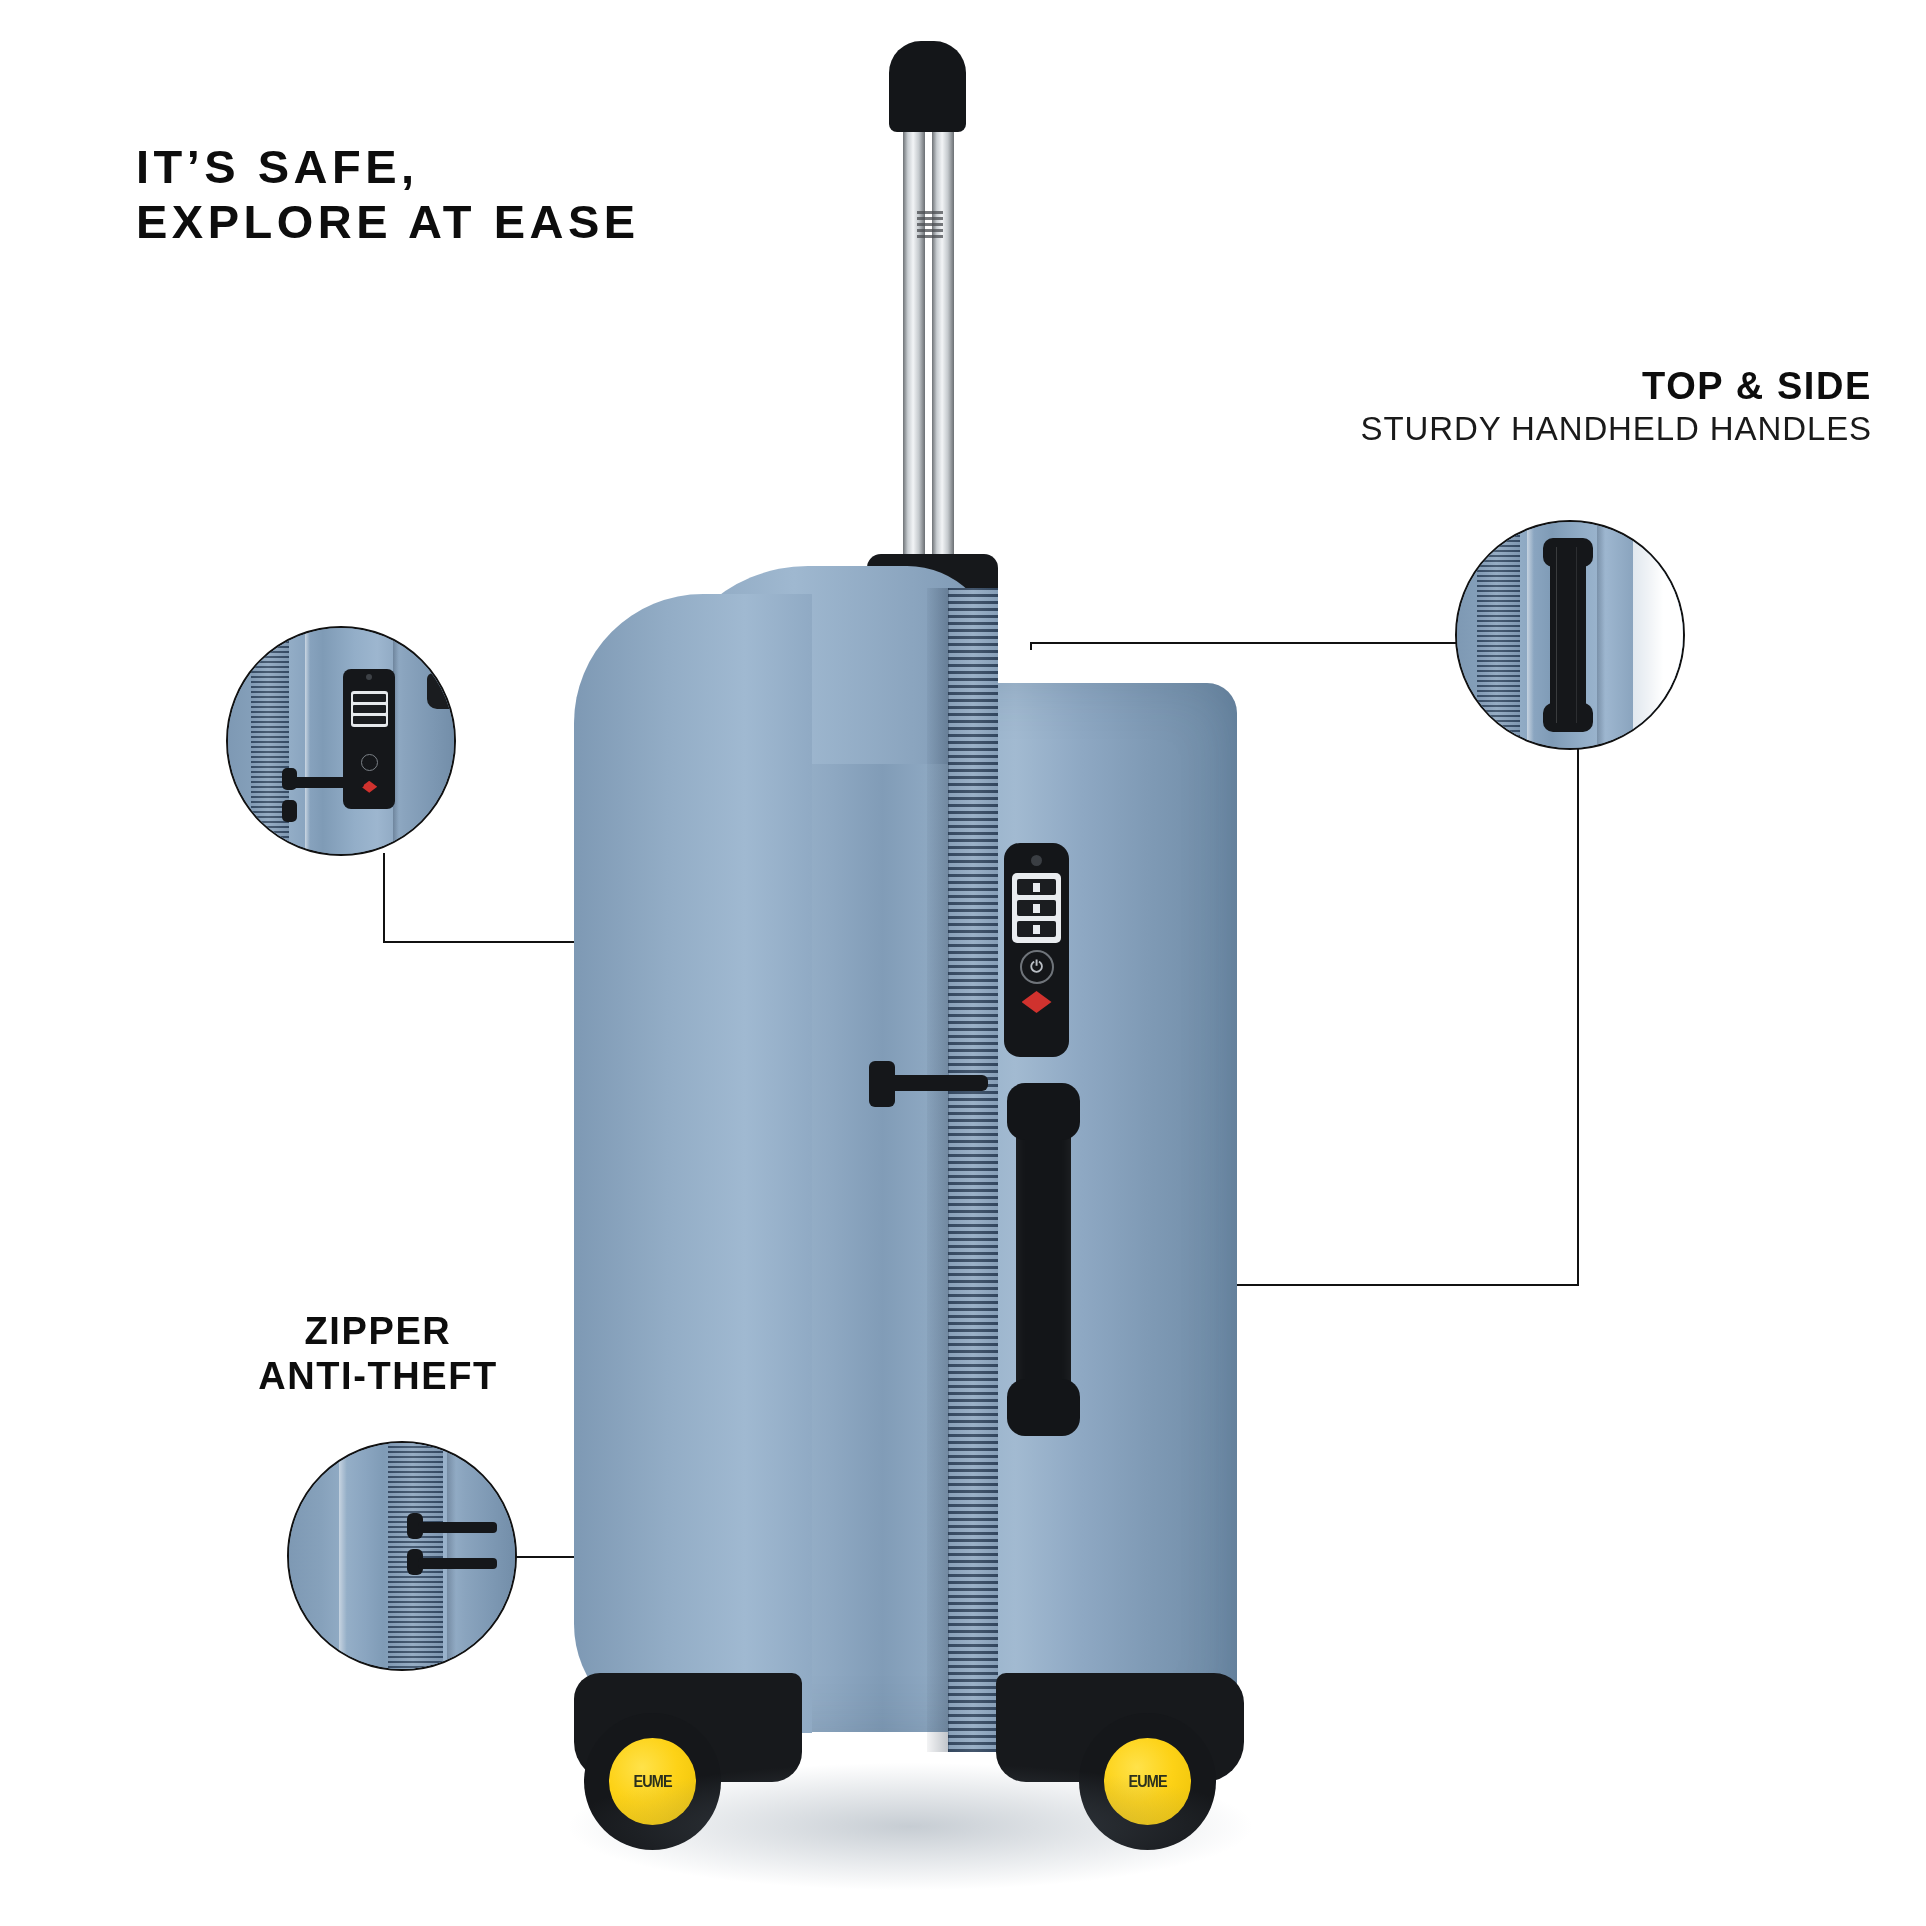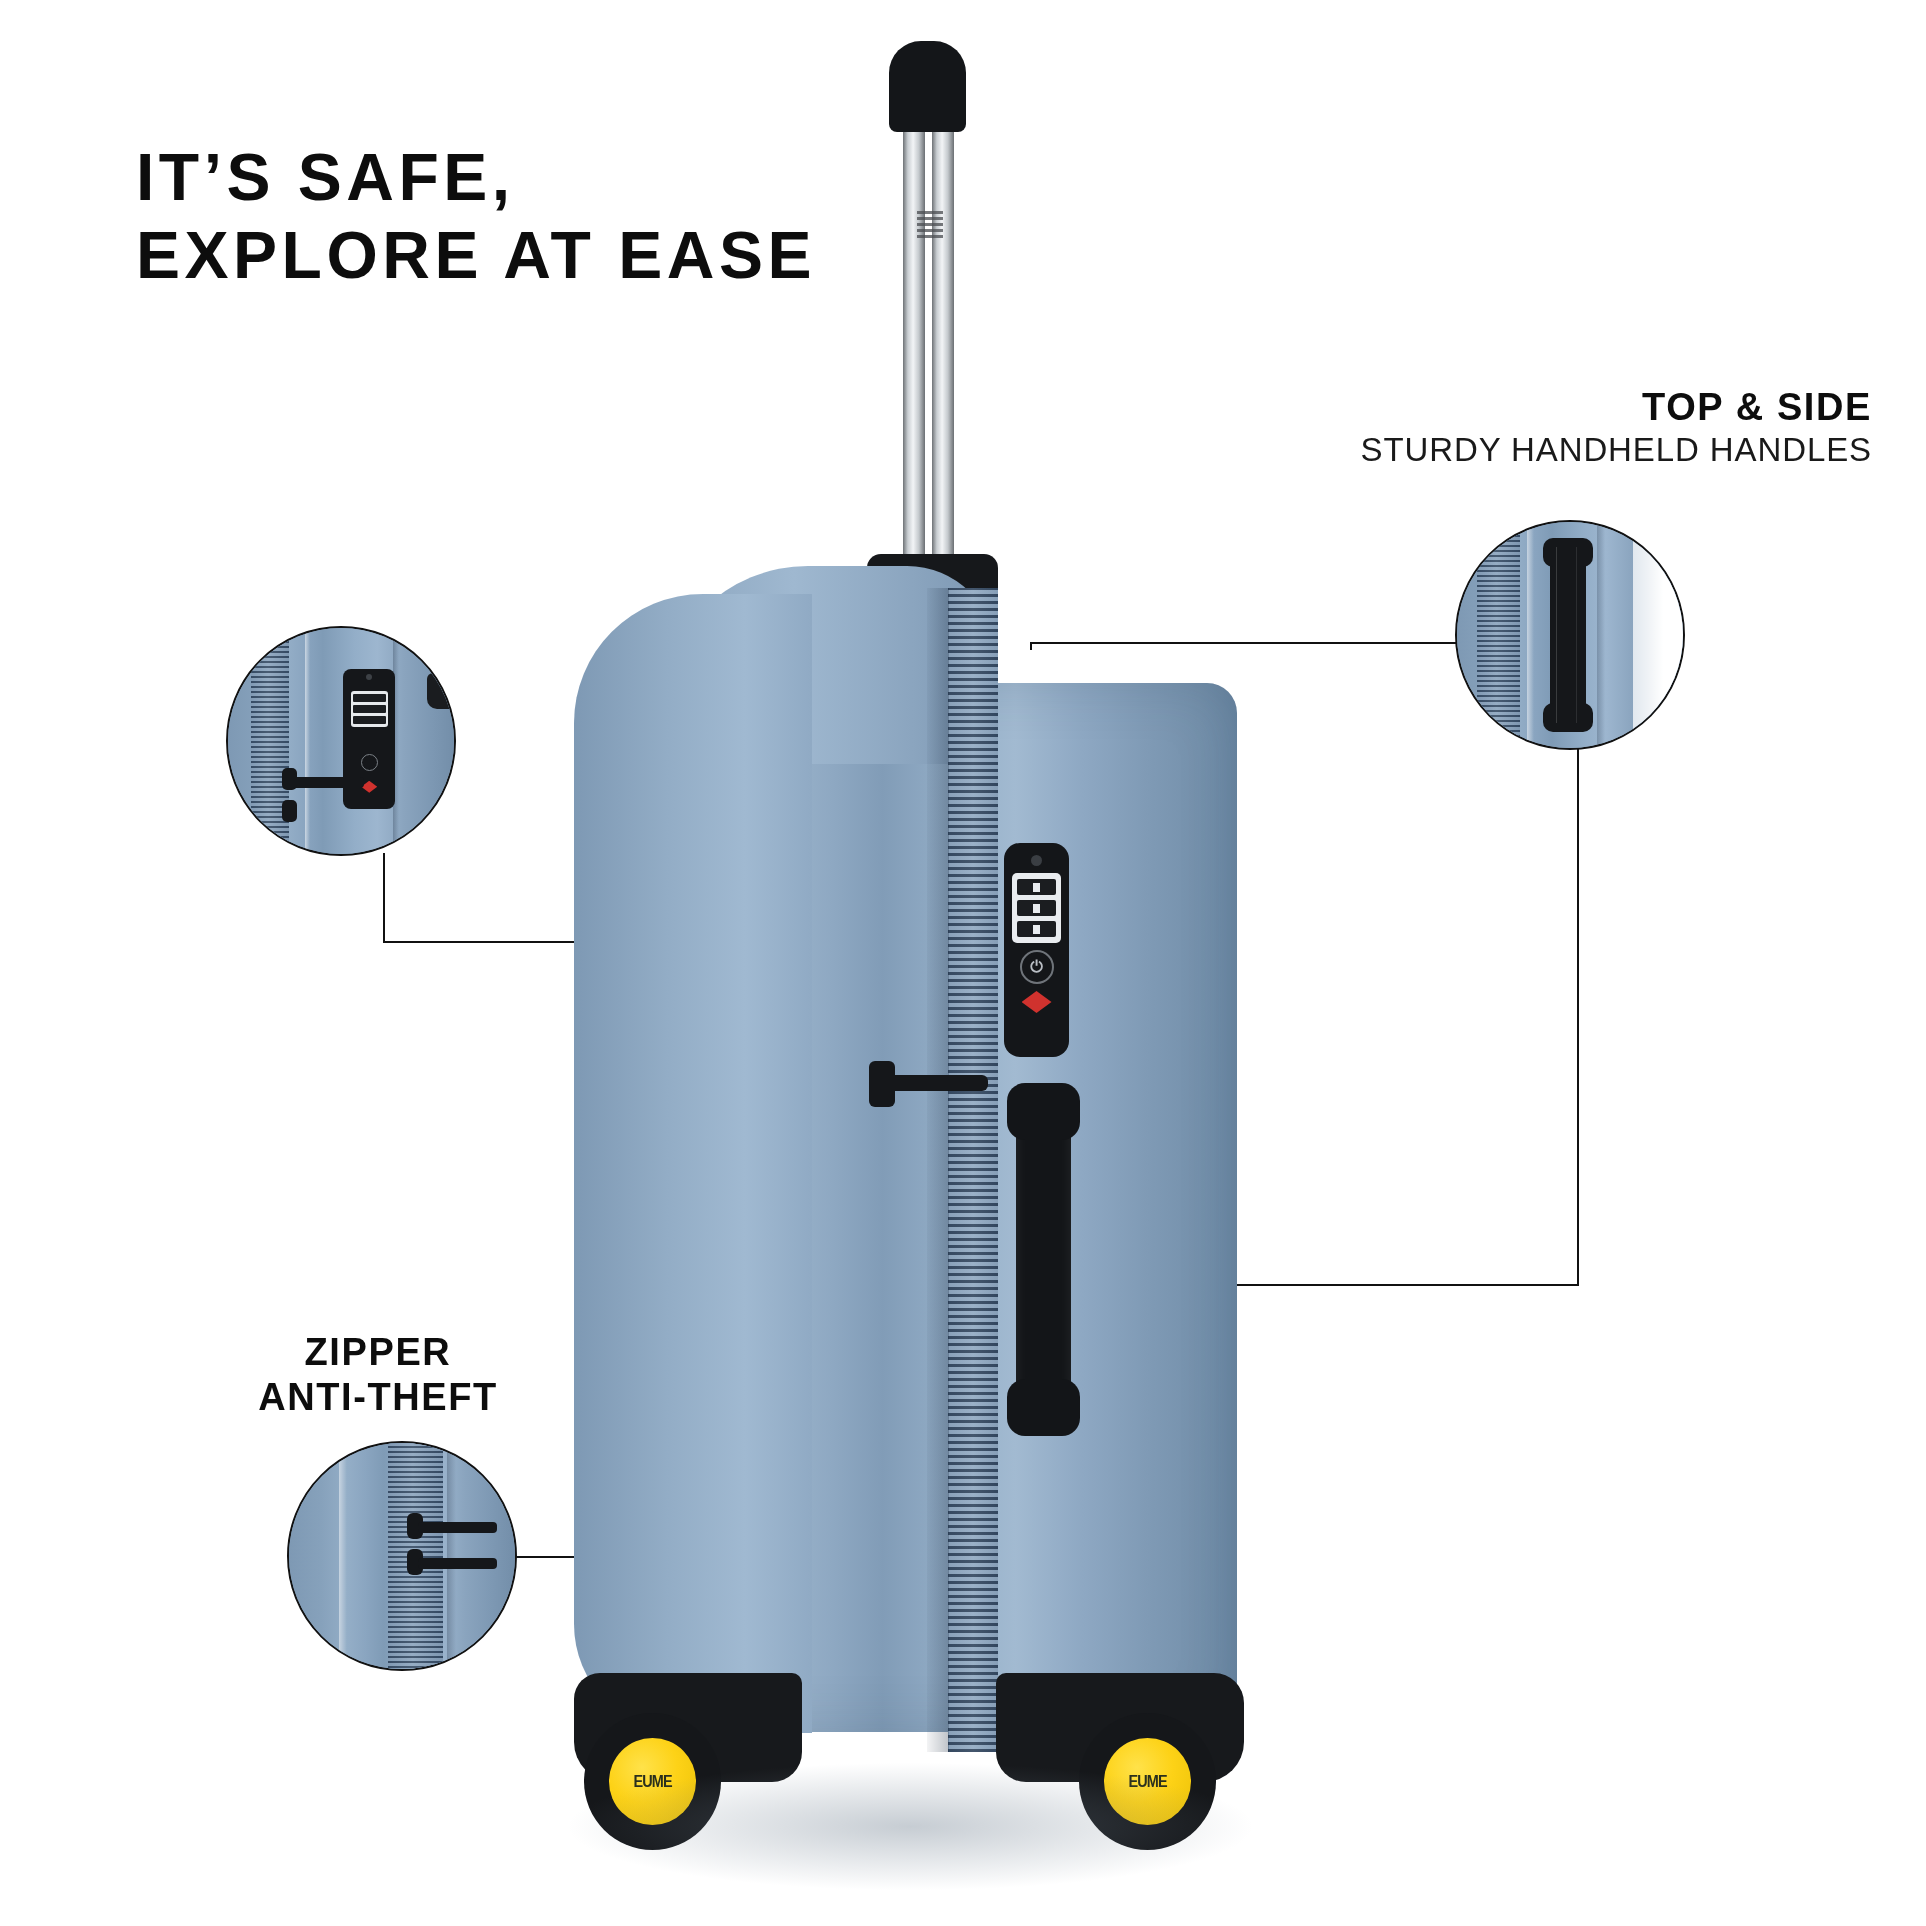--- a/index.html
+++ b/index.html
@@ -7,26 +7,26 @@
   body {
     width:1927px; height:1927px; position:relative; overflow:hidden;
     font-family:"Liberation Sans", sans-serif;
     -webkit-font-smoothing:antialiased;
   }
   #stage { position:absolute; inset:0; }
 
   
   .headline {
     position:absolute; left:136px; top:139px;
-    font-size:66px; font-weight:700; line-height:1.18;
+    font-size:47px; font-weight:700; line-height:1.18;
     letter-spacing:4.5px; color:#0d0d0d; white-space:nowrap;
   }
   .headline .l2 { display:block; }
 
-  .callout { position:absolute; color:#111;margin-top:21px; }
+  .callout { position:absolute; color:#111; }
   .callout .title {
     font-weight:700; letter-spacing:1.6px; color:#0d0d0d;
     font-size:38px; line-height:1.18; white-space:nowrap;
   }
   .callout .sub {
     font-weight:400; letter-spacing:0.9px; color:#1a1a1a;
     font-size:33px; line-height:1.24; white-space:nowrap;
   }
   .callout .note {
     font-weight:400; letter-spacing:0.2px; color:#222;

